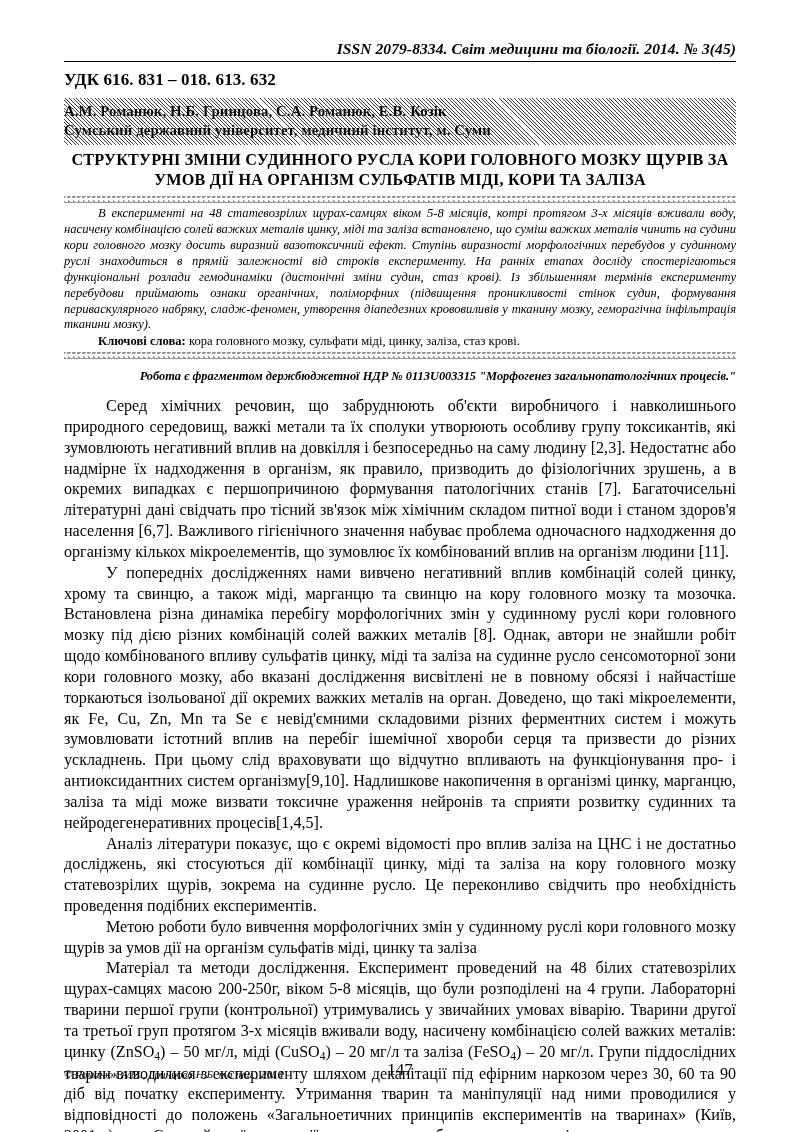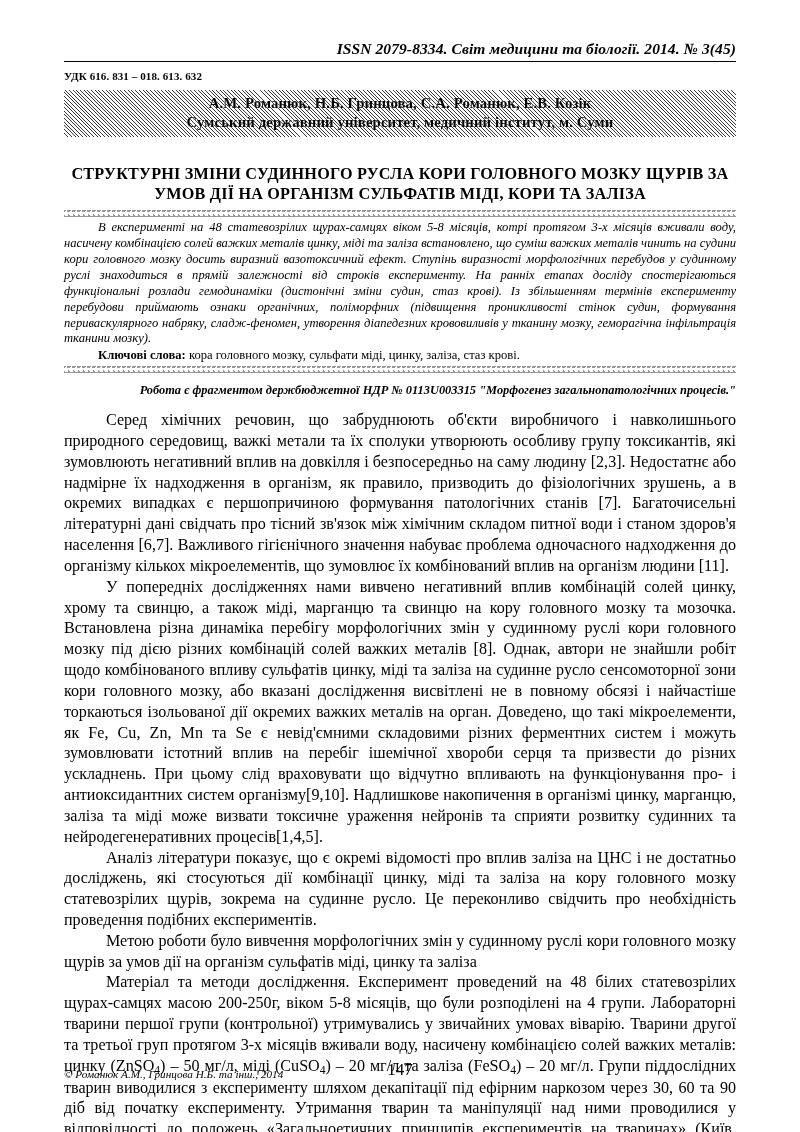--- a/index.html
+++ b/index.html
@@ -40,36 +40,35 @@
     padding-bottom: 3px;
   }
   .rule {
     border-bottom: 1.6px solid #000;
     margin-bottom: 8px;
   }
 
   
   .udk {
     font-weight: bold;
-    font-size: 11px;
+    font-size: 17px;
     letter-spacing: 0.1px;
     margin: 0 0 8px 0;
   }
 
   
   .author-band {
     background-color: #ffffff;
     background-image: repeating-linear-gradient(
       45deg,
       #3a3a3a 0px, #3a3a3a 0.7px,
       #ffffff 0.7px, #ffffff 2.6px
     );
     padding: 4px 0 5px 0;
-    text-align: center;
-    margin-bottom: 27px;
+    margin-bottom: 5px;
   }
   .author-band .line {
     font-weight: bold;
     font-size: 14.8px;
     line-height: 1.28;
     letter-spacing: 0.1px;
     text-shadow: 0 0 0.6px #fff, 0 0 1.2px #fff;
   }
 
   

